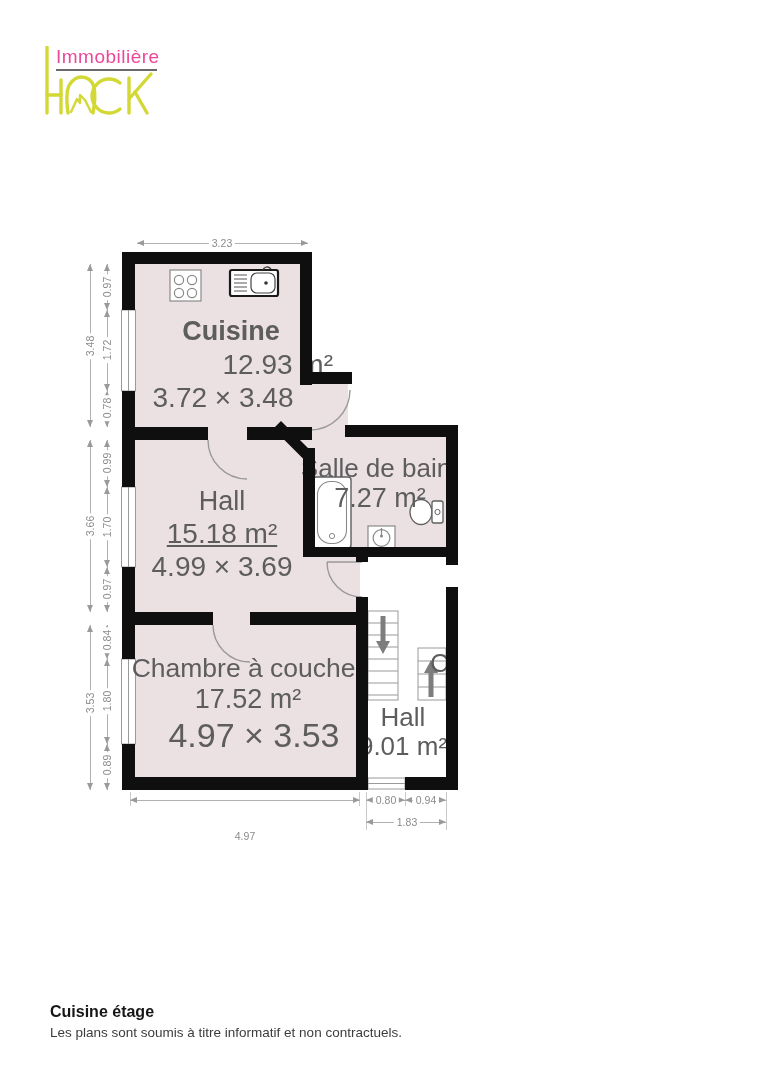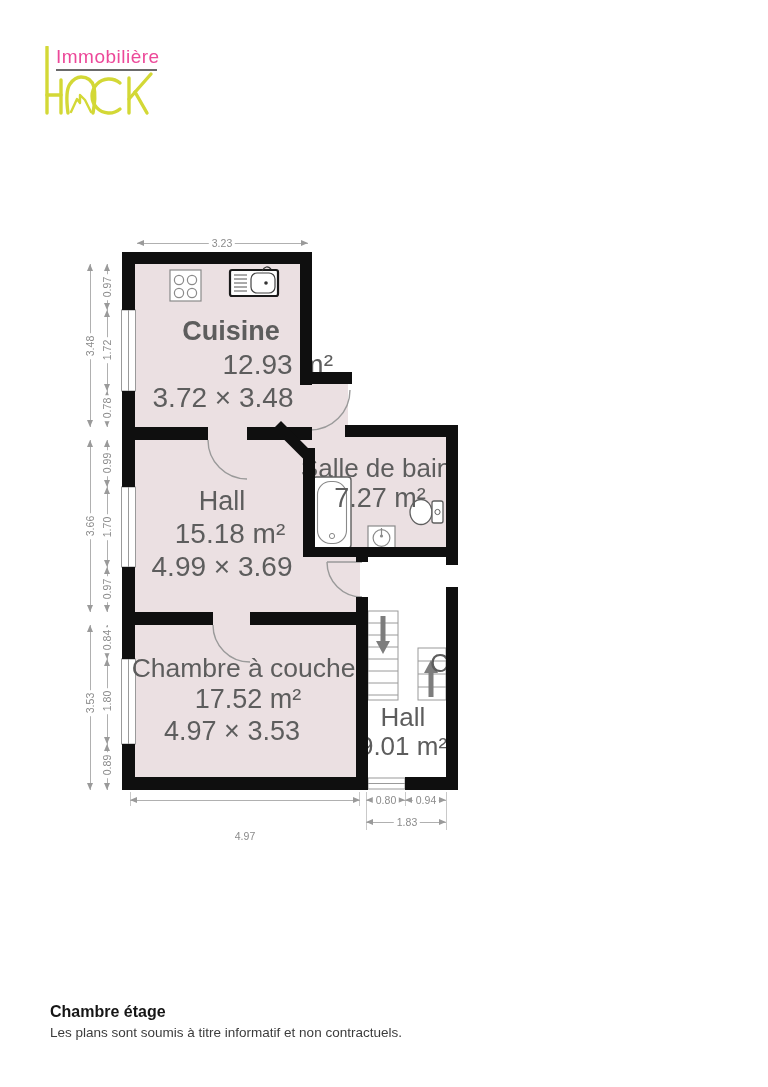--- a/index.html
+++ b/index.html
@@ -161,29 +161,29 @@
         <polygon points="424,673 438,673 431,660"></polygon>
       </g>
     </g>
   </svg>
 
   <div class="rl rl-name" style="left:121px;top:316px;width:220px;font-weight:bold;">Cuisine</div>
   <div class="rl rl-num" style="left:113px;top:349px;width:220px;text-align:right;">12.93 m²</div>
   <div class="rl rl-num" style="left:113px;top:382px;width:220px;">3.72 × 3.48</div>
 
   <div class="rl rl-name" style="left:112px;top:486px;width:220px;">Hall</div>
-  <div class="rl rl-num" style="left:120px;top:518px;width:220px;">15.18 m²</div>
+  <div class="rl rl-num" style="left:112px;top:518px;width:220px;text-decoration:underline;">15.18 m²</div>
   <div class="rl rl-num" style="left:112px;top:551px;width:220px;">4.99 × 3.69</div>
 
   <div class="rl rl-name clip-label" style="left:266px;top:453px;width:220px;font-size:26px;">Salle de bain</div>
   <div class="rl rl-num clip-label" style="left:270px;top:483px;width:220px;font-size:27px;">7.27 m²</div>
 
   <div class="rl rl-name" style="left:118px;top:653px;width:260px;font-size:26.5px;">Chambre à coucher</div>
   <div class="rl rl-num" style="left:118px;top:684px;width:260px;font-size:27px;">17.52 m²</div>
-  <div class="rl rl-num" style="left:102px;top:716px;width:260px;font-size:27px;">4.97 × 3.53</div>
+  <div class="rl rl-num" style="left:124px;top:716px;width:260px;font-size:34px;">4.97 × 3.53</div>
 
   <div class="rl rl-name" style="left:343px;top:702px;width:120px;font-size:26px;">Hall</div>
   <div class="rl rl-num" style="left:333px;top:731px;width:140px;font-size:26px;">9.01 m²</div>
 
   <div class="rl rl-name clip-label" style="left:430px;top:648px;width:30px;font-size:26px;text-align:left;">C</div>
 
   <div class="wall" style="left:122px;top:252px;width:190px;height:12px;"></div>
   <div class="wall" style="left:300px;top:252px;width:12px;height:133px;"></div>
   <div class="wall" style="left:300px;top:372px;width:52px;height:12px;"></div>
   <div class="wall" style="left:122px;top:252px;width:13px;height:58px;"></div>
@@ -243,16 +243,16 @@
   <div class="ext" style="left:446px;top:792px;width:1px;height:38px;"></div>
   <div class="dlh" style="left:130px;top:800px;width:230px;"></div>
   <div class="dim-label" style="left:245px;top:836px;">4.97</div>
   <div class="dlh" style="left:366px;top:800px;width:39px;"></div>
   <div class="dim-label" style="left:386px;top:800px;">0.80</div>
   <div class="dlh" style="left:405px;top:800px;width:41px;"></div>
   <div class="dim-label" style="left:426px;top:800px;">0.94</div>
   <div class="dlh" style="left:366px;top:822px;width:80px;"></div>
   <div class="dim-label" style="left:407px;top:822px;">1.83</div>
 
-  <div class="footer-title">Chambre étage</div>
+  <div class="footer-title">Cuisine étage</div>
   <div class="footer-note">Les plans sont soumis à titre informatif et non contractuels.</div>
 
 </div>
 
 </body></html>

